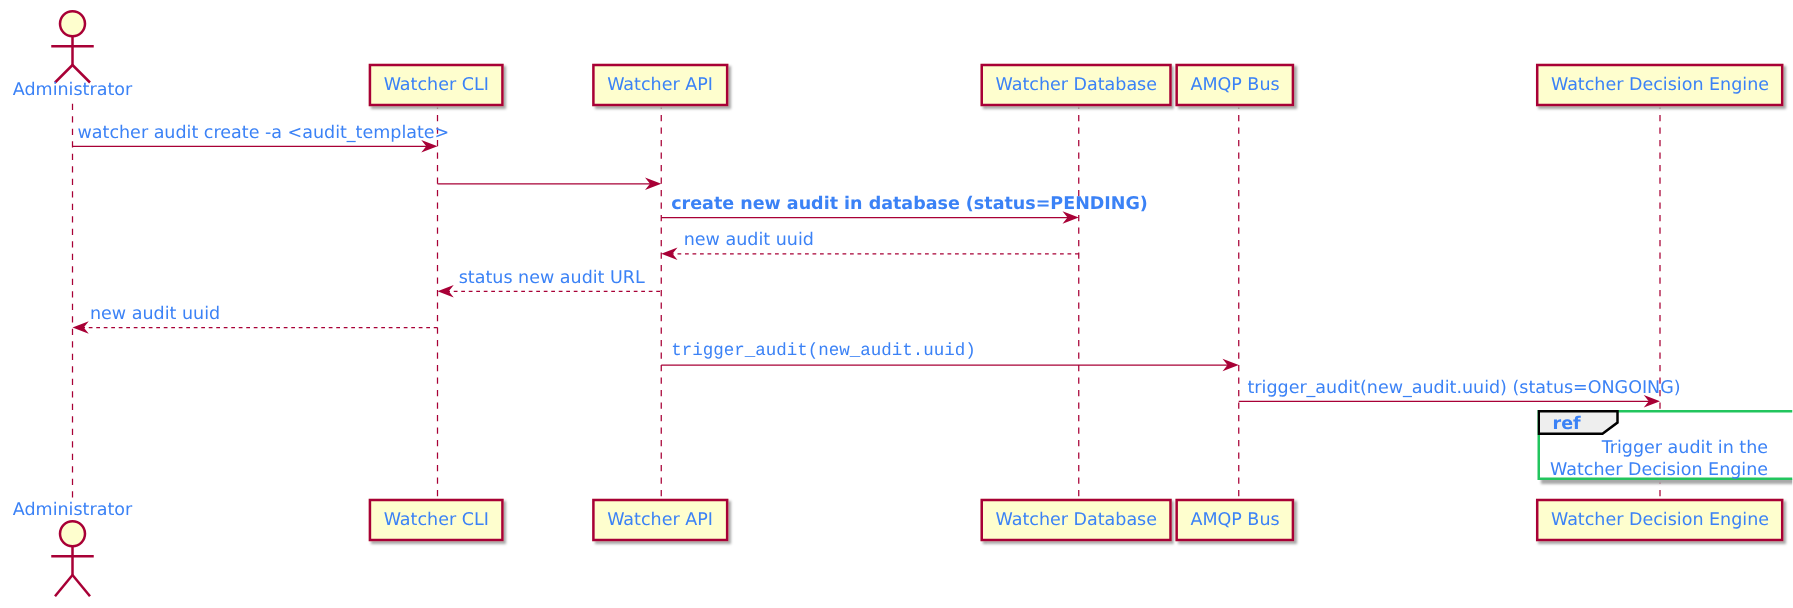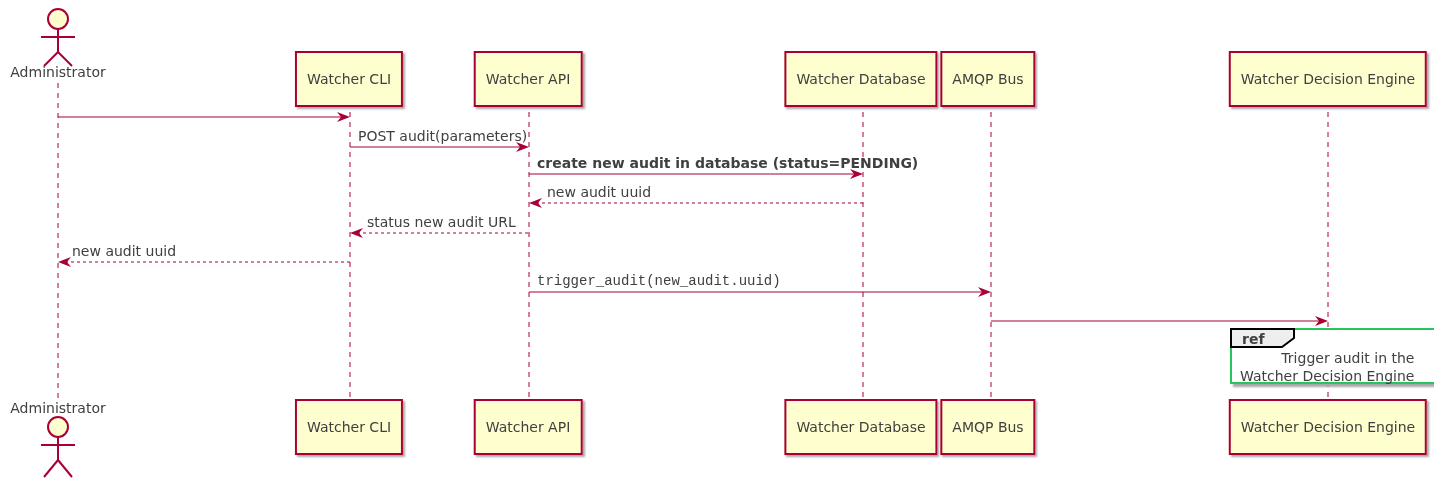--- a/index.html
+++ b/index.html
@@ -6,37 +6,37 @@
     margin: 0;
     padding: 0;
     background: #ffffff;
   }
   .canvas {
     position: relative;
     width: 1434px;
     height: 486px;
     background: #ffffff;
     font-family: "DejaVu Sans", "Liberation Sans", sans-serif;
-    color: #404040;
+    color: #3b82f6;
     overflow: hidden;
   }
   .layer {
     position: absolute;
     left: 0;
     top: 0;
     width: 1434px;
     height: 486px;
   }
   .participant {
     position: absolute;
     transform: translateX(-50%);
     background: #FEFECE;
     border: 2px solid #A80036;
     box-shadow: 2px 2px 2px #a8a8a8;
-    padding: 16px 10px;
+    padding: 5px 10px;
     font-size: 14px;
     line-height: 20px;
     white-space: nowrap;
     box-sizing: border-box;
   }
   .actor-label {
     position: absolute;
     transform: translateX(-50%);
     font-size: 14px;
     line-height: 16px;
@@ -143,26 +143,27 @@
   </svg>
 
   <div class="actor-label" style="left:58px; top:64px;">Administrator</div>
 
   <div class="participant" style="left:349px; top:51px;">Watcher CLI</div>
   <div class="participant" style="left:528px; top:51px;">Watcher API</div>
   <div class="participant" style="left:861px; top:51px;">Watcher Database</div>
   <div class="participant" style="left:988px; top:51px;">AMQP Bus</div>
   <div class="participant" style="left:1328px; top:51px;">Watcher Decision Engine</div>
 
-  <div class="msg-label" style="left:358px; top:128px;">POST audit(parameters)</div>
+  <div class="msg-label" style="left:62px;  top:98px;">watcher audit create -a &lt;audit_template&gt;</div>
   <div class="msg-label" style="left:537px; top:155px;font-weight:bold;">create new audit in database (status=PENDING)</div>
   <div class="msg-label" style="left:547px; top:184px;">new audit uuid</div>
   <div class="msg-label" style="left:367px; top:214px;">status new audit URL</div>
   <div class="msg-label" style="left:72px;  top:243px;">new audit uuid</div>
   <div class="msg-label" style="left:537px; top:273px;font-family:Liberation Mono, monospace;">trigger_audit(new_audit.uuid)</div>
+  <div class="msg-label" style="left:998px; top:302px;">trigger_audit(new_audit.uuid) (status=ONGOING)</div>
 
   <div class="ref-box">
     <svg class="ref-tab" width="66" height="20" viewBox="0 0 66 20">
       <path d="M1,1 H64 V10 L52,19 H1 Z" fill="#EEEEEE" stroke="#000000" stroke-width="2"></path>
     </svg>
     <span class="ref-tag">ref</span>
     <div class="ref-content">
       <div>Trigger audit in the</div>
       <div>Watcher Decision Engine</div>
     </div>

